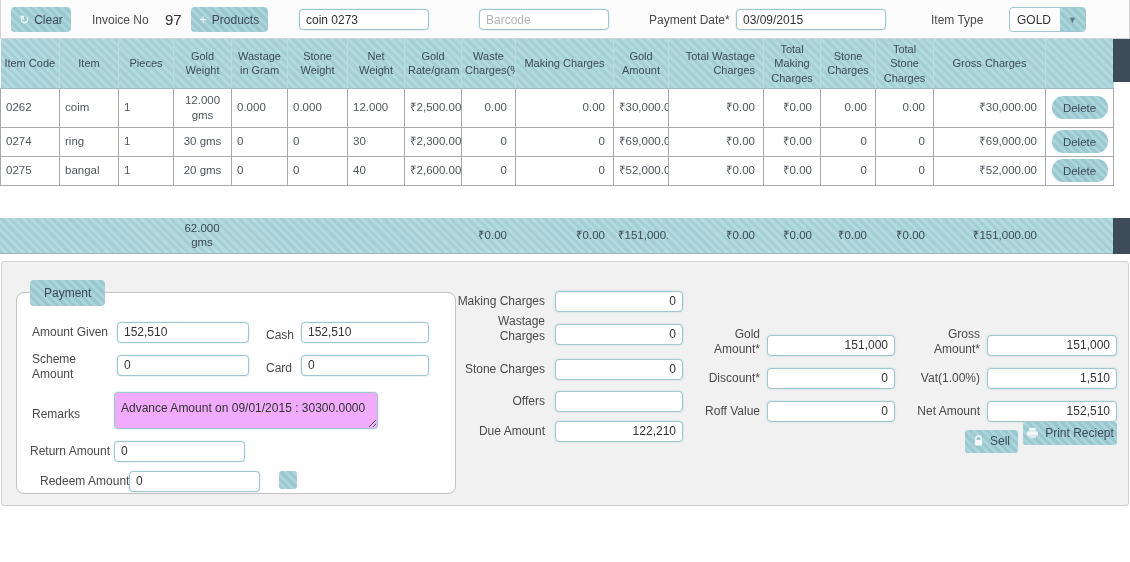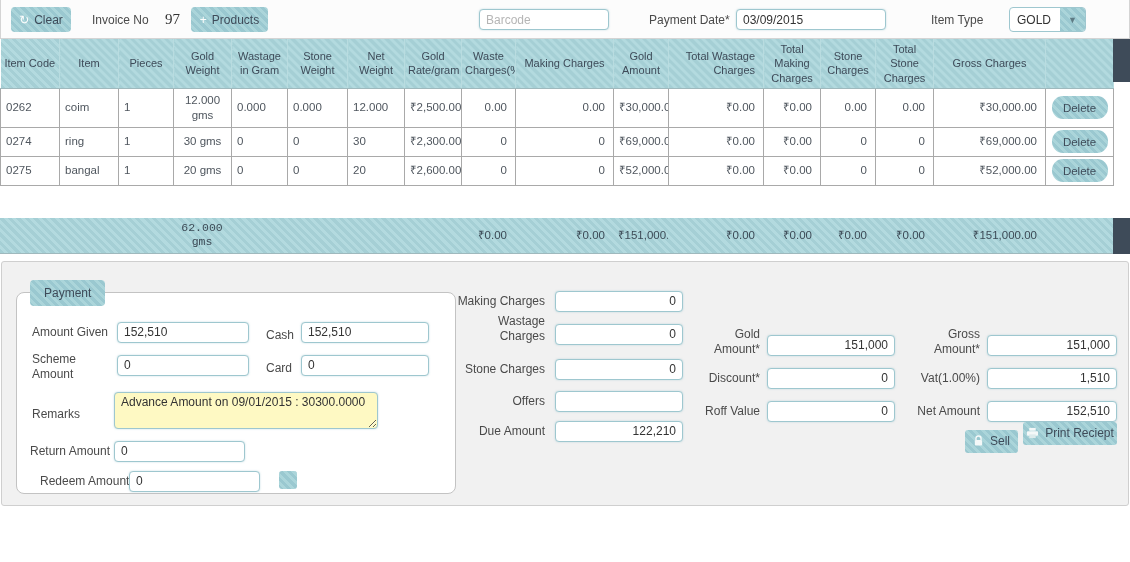--- a/index.html
+++ b/index.html
@@ -61,69 +61,70 @@
         color:#3E4B59; font-size:11.5px; font-family:"Liberation Sans",sans-serif; }
 
   
   .totals-zone { margin-top:32px; width:1130px; background:#3E4B59; }
   .totals-stripe { width:1113px;
         background:repeating-linear-gradient(45deg,#A5CFD5 0px,#A5CFD5 3px,#B3DADF 3px,#B3DADF 6px);
         border-bottom:1px solid #9FB9BD; }
   table.totals { border-collapse:collapse; table-layout:fixed; width:1113px; }
   table.totals td { font-size:11.5px; color:#3C4A56; height:35px; padding:2px 5px;
         line-height:1.25; overflow:hidden; }
-  table.totals td:nth-child(4) { text-align:center;font-family:Liberation Mono, monospace; }
+  table.totals td:nth-child(4) { text-align:center; }
   table.totals td:nth-child(8), table.totals td:nth-child(9),
   table.totals td:nth-child(10), table.totals td:nth-child(12),
   table.totals td:nth-child(13), table.totals td:nth-child(14),
   table.totals td:nth-child(15), table.totals td:nth-child(16)
         { text-align:right; padding-right:8px; }
   table.totals td:nth-child(11) { text-align:left; white-space:nowrap; padding-right:0; }
 
   
   .bottom { position:relative; margin-top:7px; margin-left:1px; width:1128px; height:245px;
         background:#F1F1F1; border:1px solid #CFCFCF; border-radius:3px; }
   .fieldset { position:absolute; left:14px; top:30px; width:440px; height:202px;
         background:#fff; border:1px solid #C3C3C3; border-radius:8px; }
   .fs-tab { position:absolute; left:28px; top:18px; padding:6px 14px; border-radius:4px;
         background:repeating-linear-gradient(45deg,#9AC8D0 0px,#9AC8D0 3px,#ABD5DA 3px,#ABD5DA 6px);
         color:#3E4B59; font-size:12px; }
   .fld { position:absolute; font-size:12px; color:#4a4a4a; line-height:1.3; }
   .inp { position:absolute; height:21px; border:1px solid #9EC7CF; border-radius:4px;
         padding:0 6px; font-size:12px; color:#333; font-family:"Liberation Sans",sans-serif;
         box-shadow:0 0 2px rgba(140,190,200,.55); background:#fff; }
   .inp.num { text-align:right; }
-  .tarea { position:absolute; border:1px solid #9EC7CF; border-radius:4px; padding:2px 6px;
+  .tarea { position:absolute; border:1px solid #9EC7CF; border-radius:4px; padding:8px 6px;
         font-size:12px; color:#333; font-family:"Liberation Sans",sans-serif; resize:both;
-        box-shadow:0 0 2px rgba(140,190,200,.55); background:#fef9c3; }
+        box-shadow:0 0 2px rgba(140,190,200,.55); background:#f0abfc; }
   .sq-btn { position:absolute; width:18px; height:18px; border:none; border-radius:3px; cursor:pointer;
         background:repeating-linear-gradient(45deg,#9AC8D0 0px,#9AC8D0 3px,#ABD5DA 3px,#ABD5DA 6px); }
   .act-btn { position:absolute; height:23px; border:none; cursor:pointer; border-radius:3px;
         background:repeating-linear-gradient(45deg,#9AC8D0 0px,#9AC8D0 3px,#ABD5DA 3px,#ABD5DA 6px);
         color:#3E4B59; font-size:12px; font-family:"Liberation Sans",sans-serif;
         display:flex; align-items:center; justify-content:center; gap:6px; }
   .r { text-align:right; }
 </style>
 </head>
 <body>
 
 <div class="app">
 
 
   <div class="toolbar">
     <button class="teal-btn" style="left:10px; top:7px; width:60px; height:25px;">
       <span class="wicon">↻</span>
         <span>Clear</span>
     </button>
     <span class="lbl" style="left:91px; top:13px;">Invoice No</span>
-    <span class="invno" style="left:164px; top:11px;font-family:Liberation Serif, serif;">97</span>
+    <span class="invno" style="left:164px; top:11px;">97</span>
     <button class="teal-btn" style="left:190px; top:7px; width:77px; height:25px;">
       <span class="wicon">+</span>
         <span>Products</span>
     </button>
+    <input class="tb-input" style="left: 298px; top: 9px; width: 130px;" value="coin 0273">
     <input class="tb-input" style="left: 478px; top: 9px; width: 130px;" placeholder="Barcode">
     <span class="lbl" style="left:648px; top:13px;">Payment Date*</span>
     <input class="tb-input" style="left: 735px; top: 9px; width: 150px;" value="03/09/2015">
     <span class="lbl" style="left:930px; top:13px;">Item Type</span>
     <div class="select-box" style="left:1008px; top:7px;">
       <span class="select-value">GOLD</span>
       <span class="select-arrow">▼</span>
     </div>
   </div>
 
@@ -209,21 +210,21 @@
           <td>₹69,000.00</td>
           <td><button class="del-btn">Delete</button></td>
         </tr>
         <tr>
           <td>0275</td>
           <td>bangal</td>
           <td>1</td>
           <td>20 gms</td>
           <td>0</td>
           <td>0</td>
-          <td>20</td>
+          <td>40</td>
           <td>₹2,600.00</td>
           <td>0</td>
           <td>0</td>
           <td>₹52,000.00</td>
           <td>₹0.00</td>
           <td>₹0.00</td>
           <td>0</td>
           <td>0</td>
           <td>₹52,000.00</td>
           <td><button class="del-btn">Delete</button></td>

